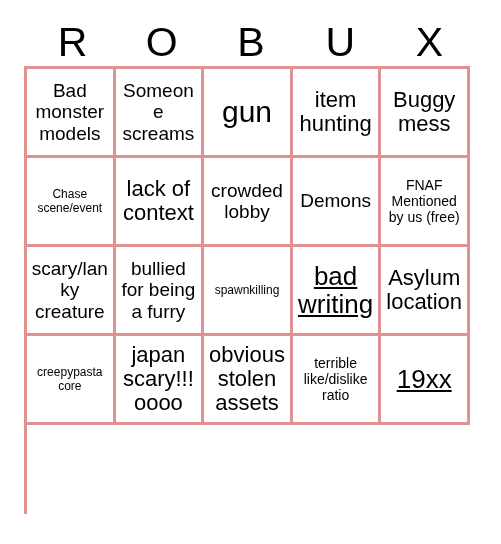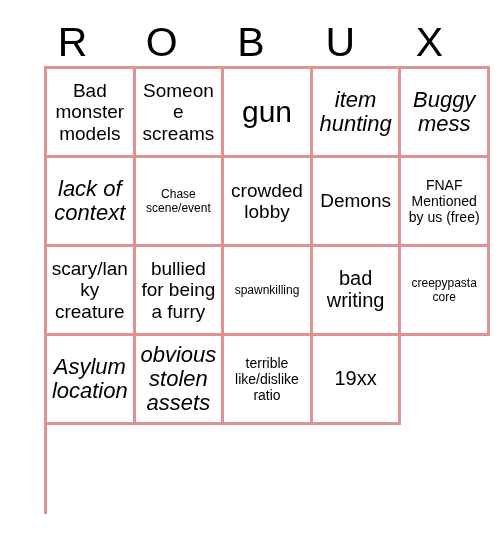--- a/index.html
+++ b/index.html
@@ -39,21 +39,21 @@
     line-height: 1;
     font-weight: 400;
     color: #000;
     letter-spacing: 0px;
     font-family: "Liberation Sans", sans-serif;
   }
 
   
   .grid {
     position: absolute;
-    left: 44px;
+    left: 24px;
     top: 66px;
     width: 446px;
     height: 448px;
     box-sizing: border-box;
     display: grid;
     grid-template-columns: repeat(5, 1fr);
     grid-template-rows: repeat(5, 1fr);
     border-top: 3px solid #e09292;
     border-left: 3px solid #e09292;
     background: #ffffff;
@@ -76,22 +76,22 @@
     line-height: 1.12;
     word-wrap: break-word;
     font-family: "Liberation Sans", sans-serif;
     color: #000000;
   }
 
   
   .fs-xs  { font-size: 12px; line-height: 1.18; }
   .fs-sm  { font-size: 14px; line-height: 1.16; }
   .fs-md  { font-size: 19px; line-height: 1.12; }
-  .fs-lg  { font-size: 22px; line-height: 1.1; font-style: italic; }
-  .fs-xl  { font-size: 20px; line-height: 1.08; }
+  .fs-lg  { font-size: 22px; line-height: 1.1; }
+  .fs-xl  { font-size: 26px; line-height: 1.08; text-decoration: underline; }
   .fs-xxl { font-size: 30px; line-height: 1.06; }
 </style>
 </head>
 <body>
 
 <div class="card">
 
   <div class="header-row">
     <div class="header-letter">R</div>
     <div class="header-letter">O</div>
@@ -112,24 +112,24 @@
       <span class="cell-text fs-xxl">gun</span>
     </div>
 
     <div class="cell">
       <span class="cell-text fs-lg">item hunting</span>
     </div>
     <div class="cell">
       <span class="cell-text fs-lg">Buggy mess</span>
     </div>
     <div class="cell">
-      <span class="cell-text fs-lg">lack of context</span>
+      <span class="cell-text fs-xs">Chase scene/event</span>
     </div>
     <div class="cell">
-      <span class="cell-text fs-xs">Chase scene/event</span>
+      <span class="cell-text fs-lg">lack of context</span>
     </div>
 
     <div class="cell">
       <span class="cell-text fs-md">crowded lobby</span>
     </div>
     <div class="cell">
       <span class="cell-text fs-md">Demons</span>
     </div>
     <div class="cell">
       <span class="cell-text fs-sm">FNAF Mentioned by us (free)</span>
@@ -141,24 +141,27 @@
       <span class="cell-text fs-md">bullied for being a furry</span>
     </div>
 
     <div class="cell">
       <span class="cell-text fs-xs">spawnkilling</span>
     </div>
     <div class="cell">
       <span class="cell-text fs-xl">bad writing</span>
     </div>
     <div class="cell">
+      <span class="cell-text fs-lg">Asylum location</span>
+    </div>
+    <div class="cell">
       <span class="cell-text fs-xs">creepypasta core</span>
     </div>
     <div class="cell">
-      <span class="cell-text fs-lg">Asylum location</span>
+      <span class="cell-text fs-lg">japan scary!!! oooo</span>
     </div>
 
     <div class="cell">
       <span class="cell-text fs-lg">obvious stolen assets</span>
     </div>
     <div class="cell">
       <span class="cell-text fs-sm">terrible like/dislike ratio</span>
     </div>
     <div class="cell">
       <span class="cell-text fs-xl">19xx</span>

